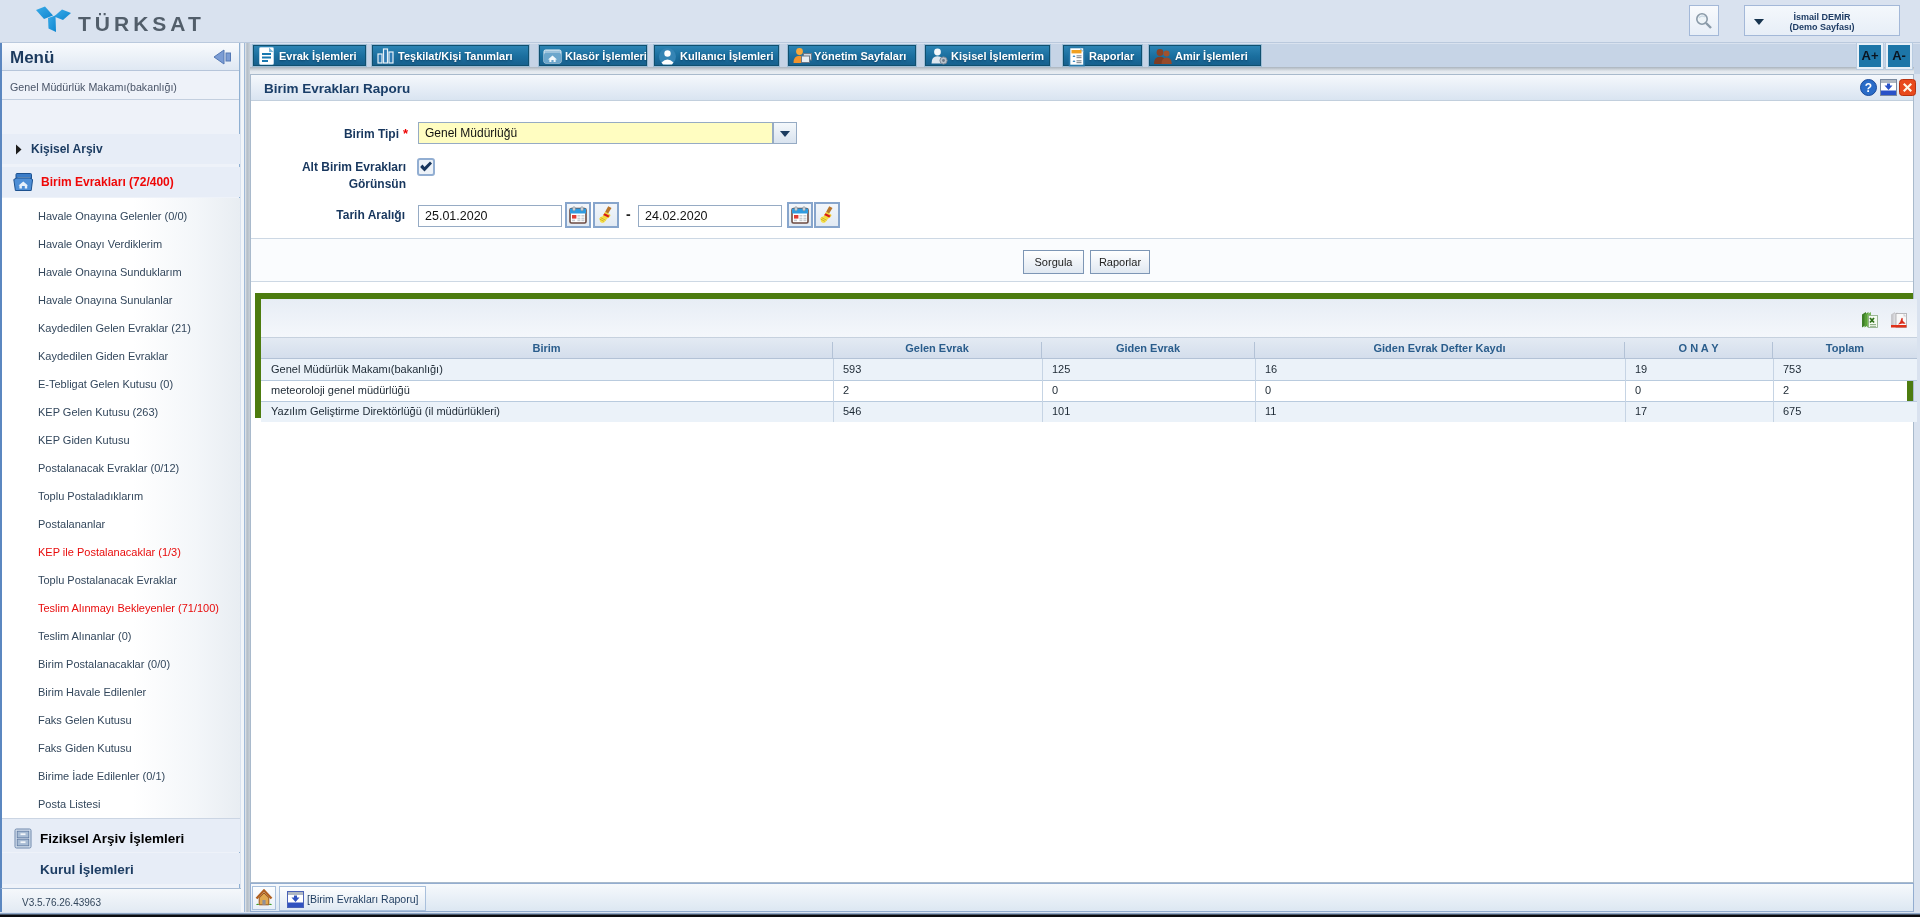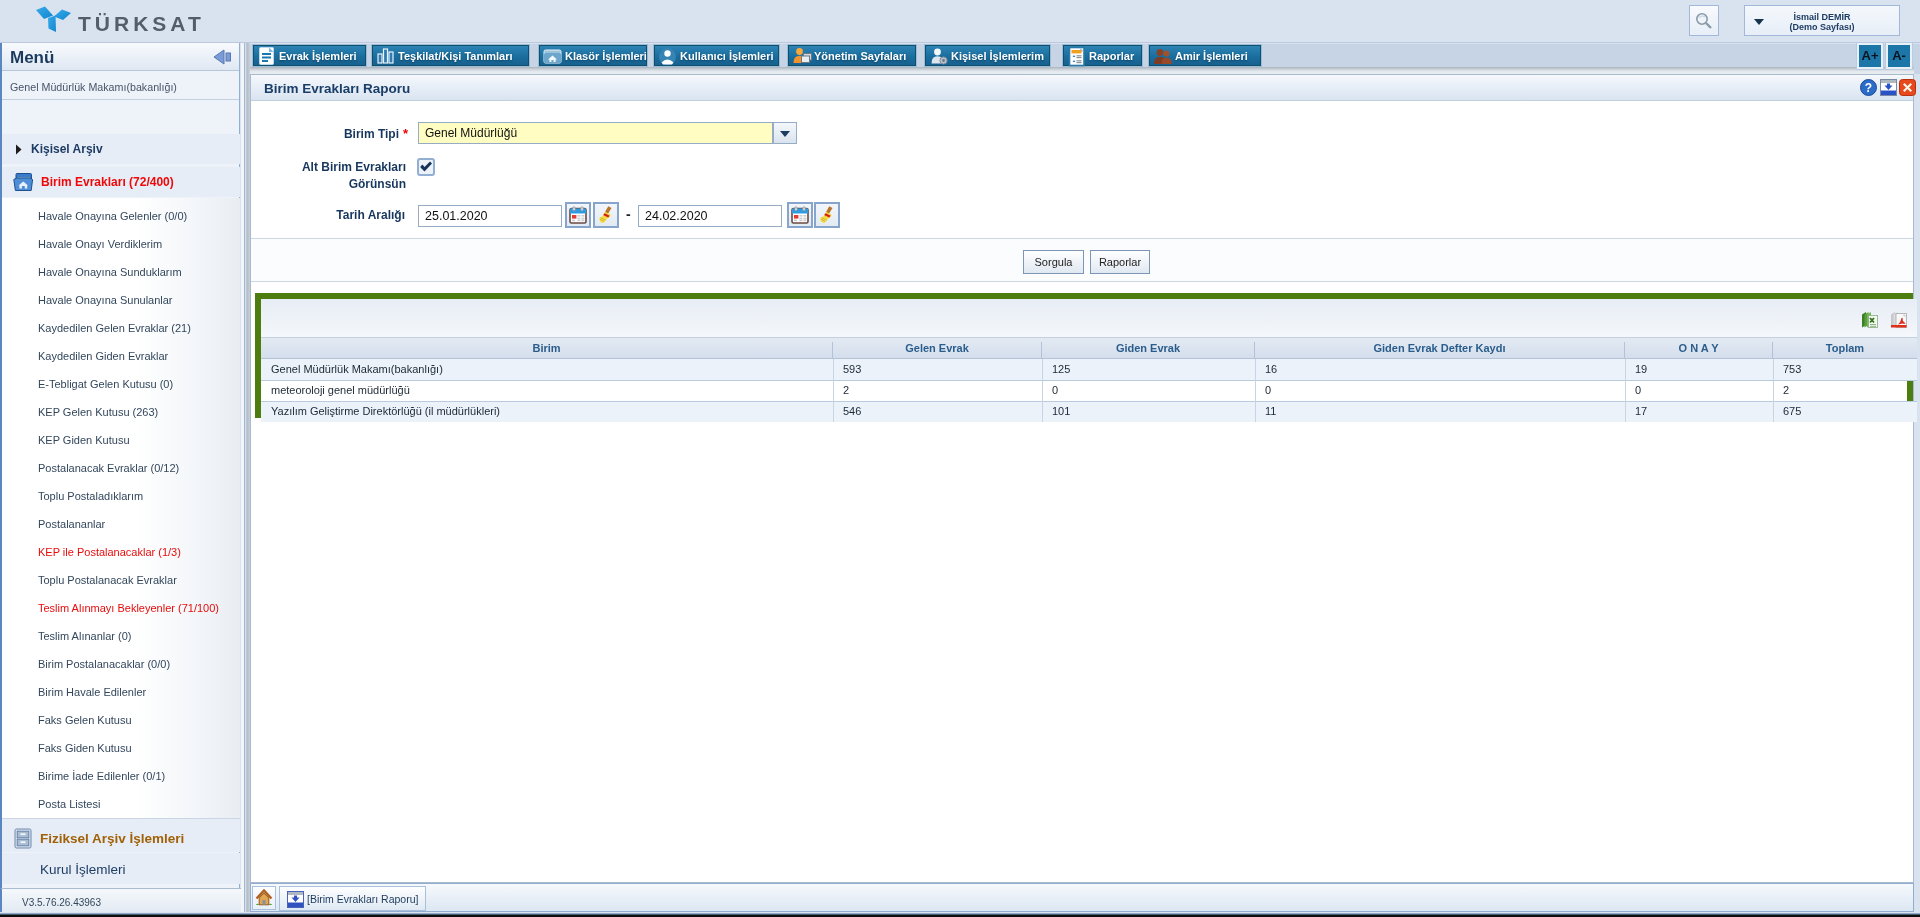--- a/index.html
+++ b/index.html
@@ -32,22 +32,22 @@
 #menuhead .collapse { position:absolute; right:6px; top:6px; }
 #gmm { height:29px; line-height:32px; font-size:10.7px; color:#4a5568; padding-left:8px; border-bottom:1px solid #c3cfdf; background:#eef2f9; }
 .mgroup { position:absolute; left:0; width:238px; background:#e7edf7; font-size:12px; font-weight:bold; color:#1d3d63; }
 .mgroup .t { position:absolute; left:38px; top:8px; }
 .msub { position:absolute; left:0; width:238px; height:28px; font-size:11px; color:#33475c; }
 .msub span { position:absolute; left:36px; top:8px; white-space:nowrap; }
 .msub.red span { color:#e80c0c; }
 #submenuarea { position:absolute; left:0; top:155px; width:238px; height:620px; background:linear-gradient(90deg,#ffffff 0 55%,#f3f6f9 82%,#e8edf2); }
 #grp-fiziksel { position:absolute; left:0; top:775px; width:238px; height:34px; background:#e7edf7; border-top:1px solid #cbd5e3; }
 #grp-kurul { position:absolute; left:0; top:810px; width:238px; height:31px; background:#e7edf7; }
-#grp-fiziksel .t { position:absolute; left:38px; top:12px; font-size:13.5px; font-weight:bold; color:#a16207; }
-#grp-kurul .t { position:absolute; left:38px; top:9px; font-size:13.5px; font-weight:normal; color:#1d3d63; }
+#grp-fiziksel .t { position:absolute; left:38px; top:12px; font-size:13.5px; font-weight:bold; color:#000000; }
+#grp-kurul .t { position:absolute; left:38px; top:9px; font-size:13.5px; font-weight:bold; color:#1d3d63; }
 #versionbar { position:absolute; left:0; top:888px; width:241px; height:24px; background:linear-gradient(#f5f8fb,#e2eaf3); border-top:1px solid #a9bcd4; border-left:2px solid #5b87c0; font-size:10px; color:#33475c; line-height:27px; padding-left:20px; }
 
 
 #splitter { position:absolute; left:241px; top:43px; width:9px; height:869px; background:linear-gradient(90deg,#f2f5f9 0 3px,#9fb9d8 3px 4px,#e6eaef 4px,#b2bcc6 6px,#c9d1d9 9px); }
 
 
 #mainpanel { position:absolute; left:250px; top:74px; width:1664px; height:809px; background:#ffffff; border:1px solid #a9bacc; }
 #titlebar { position:absolute; left:0; top:0; width:1662px; height:26px; background:linear-gradient(#f5f8fc,#d9e4f1); border-bottom:1px solid #c2cfdd; }
 #titlebar .t { position:absolute; left:13px; top:6px; font-size:13.5px; font-weight:bold; color:#1a3e68; }
 .tbico { position:absolute; top:4px; width:17px; height:17px; }

